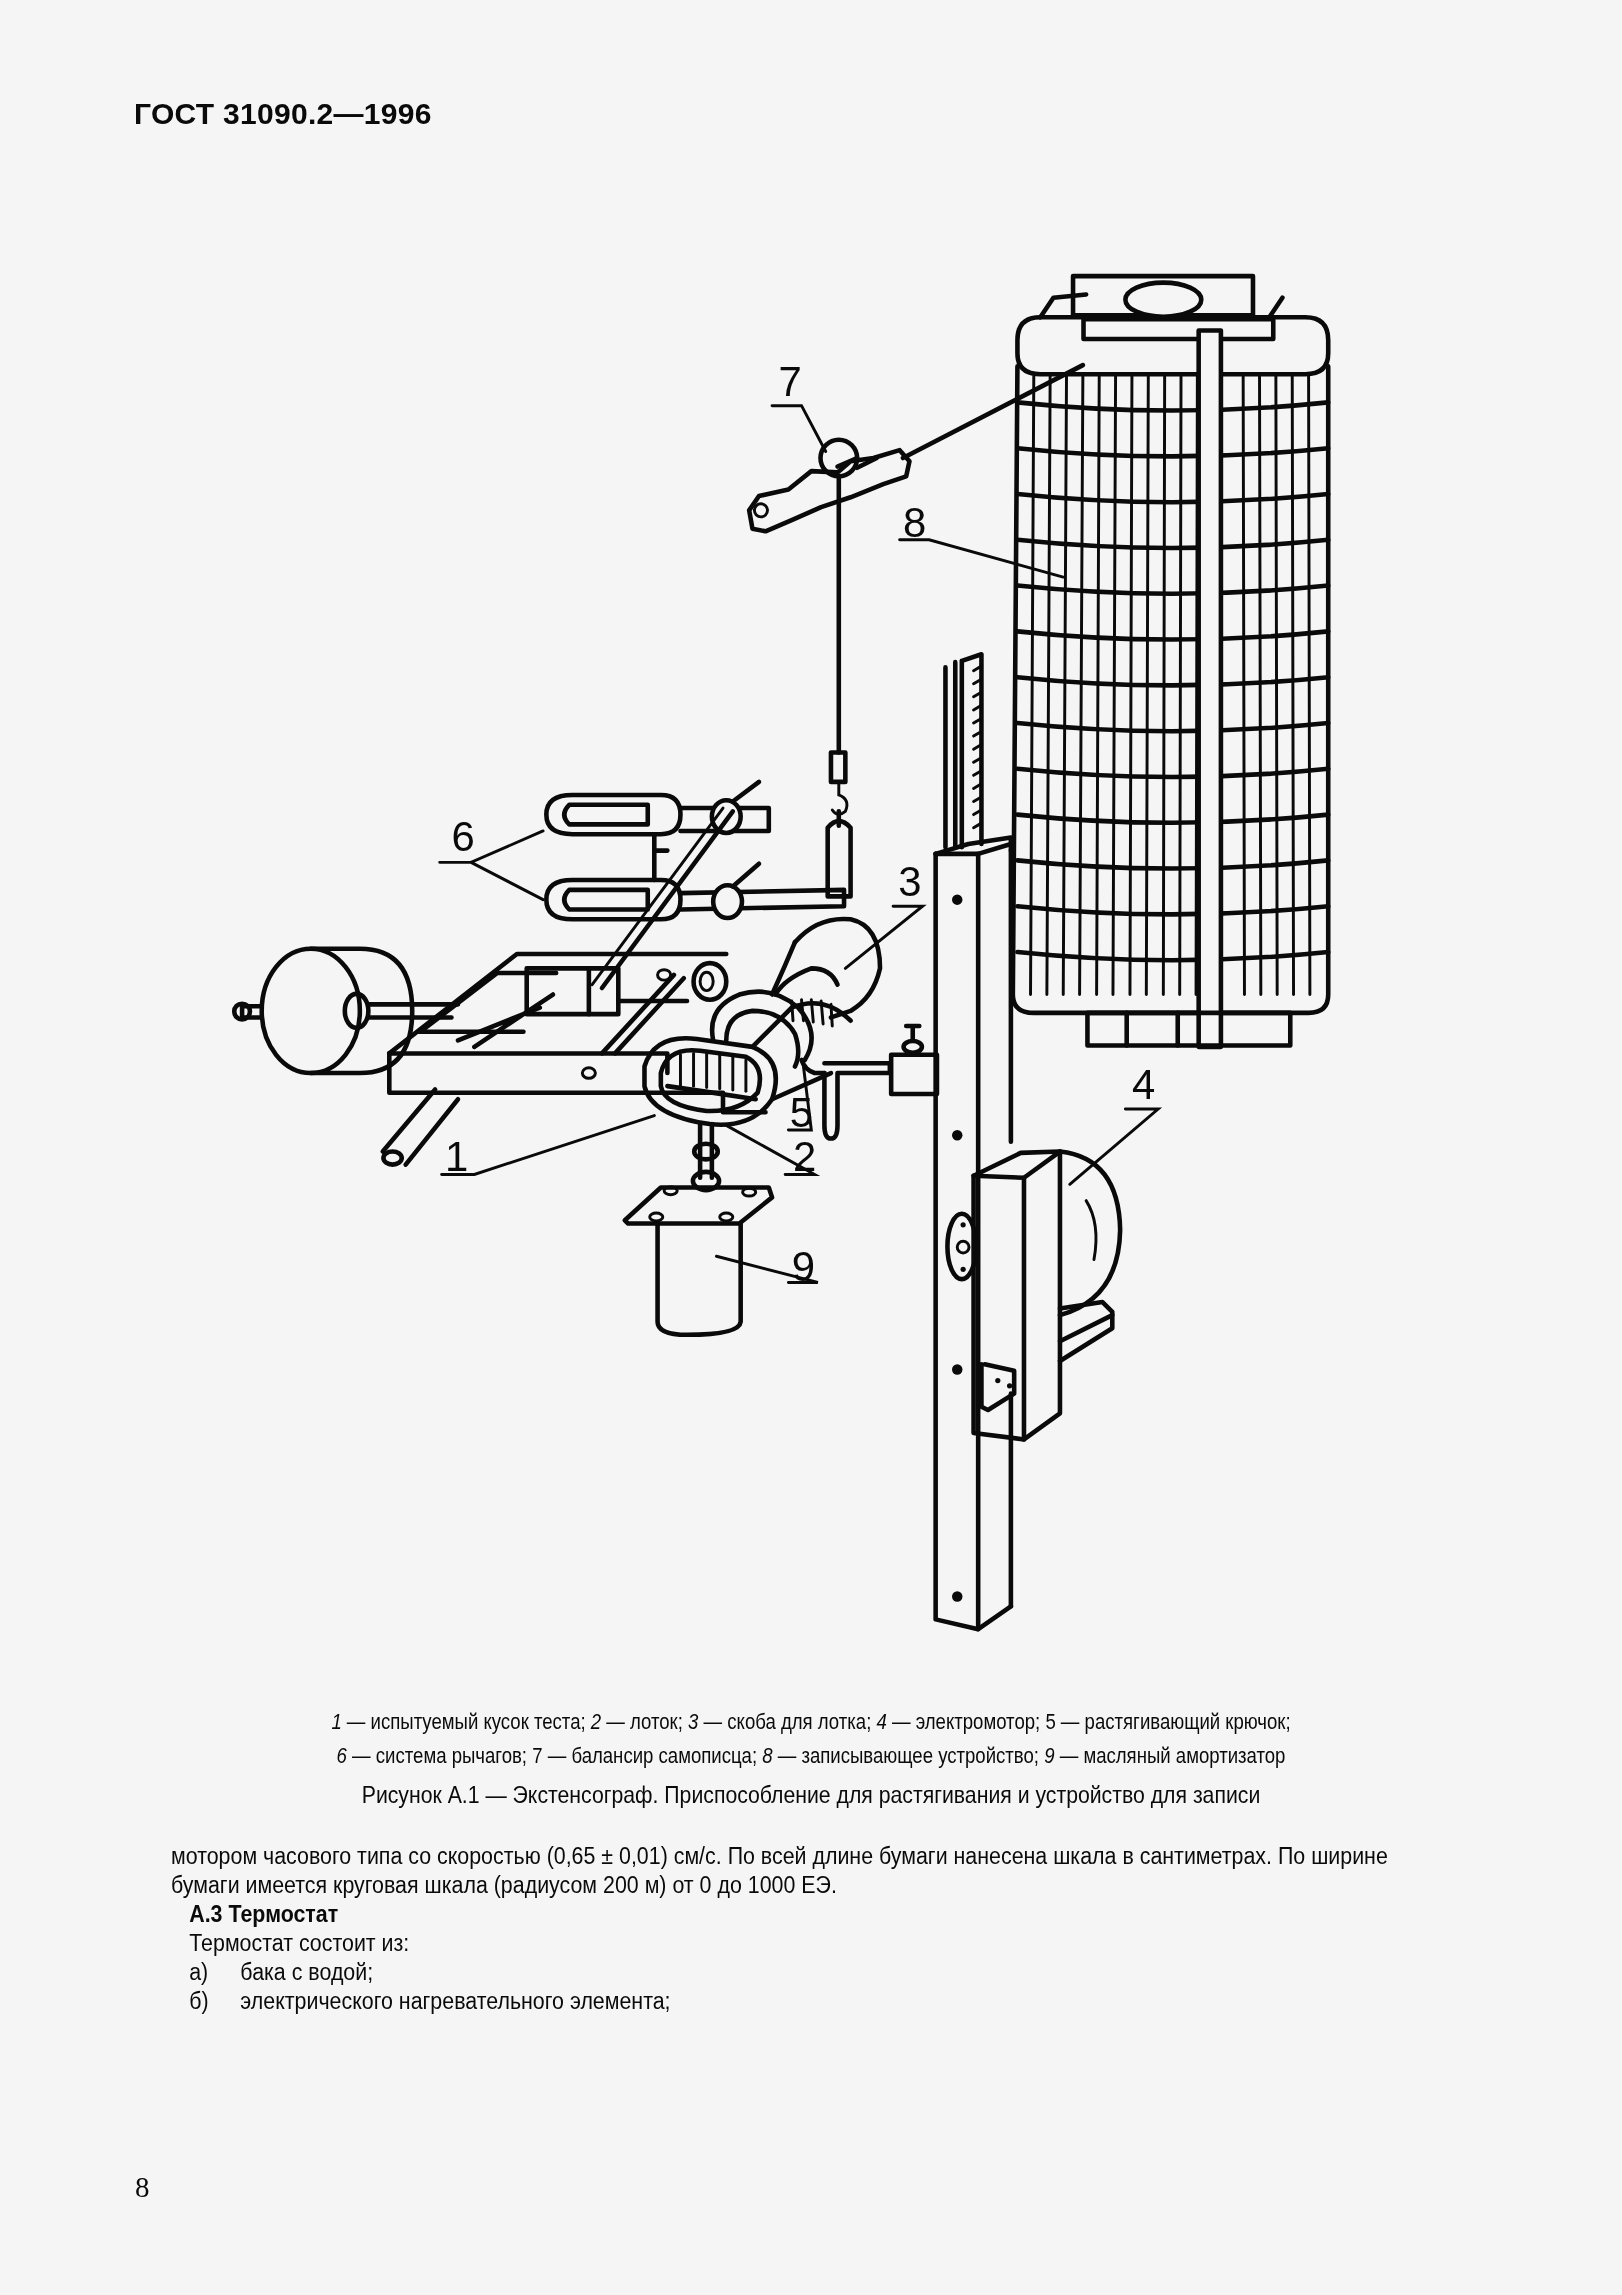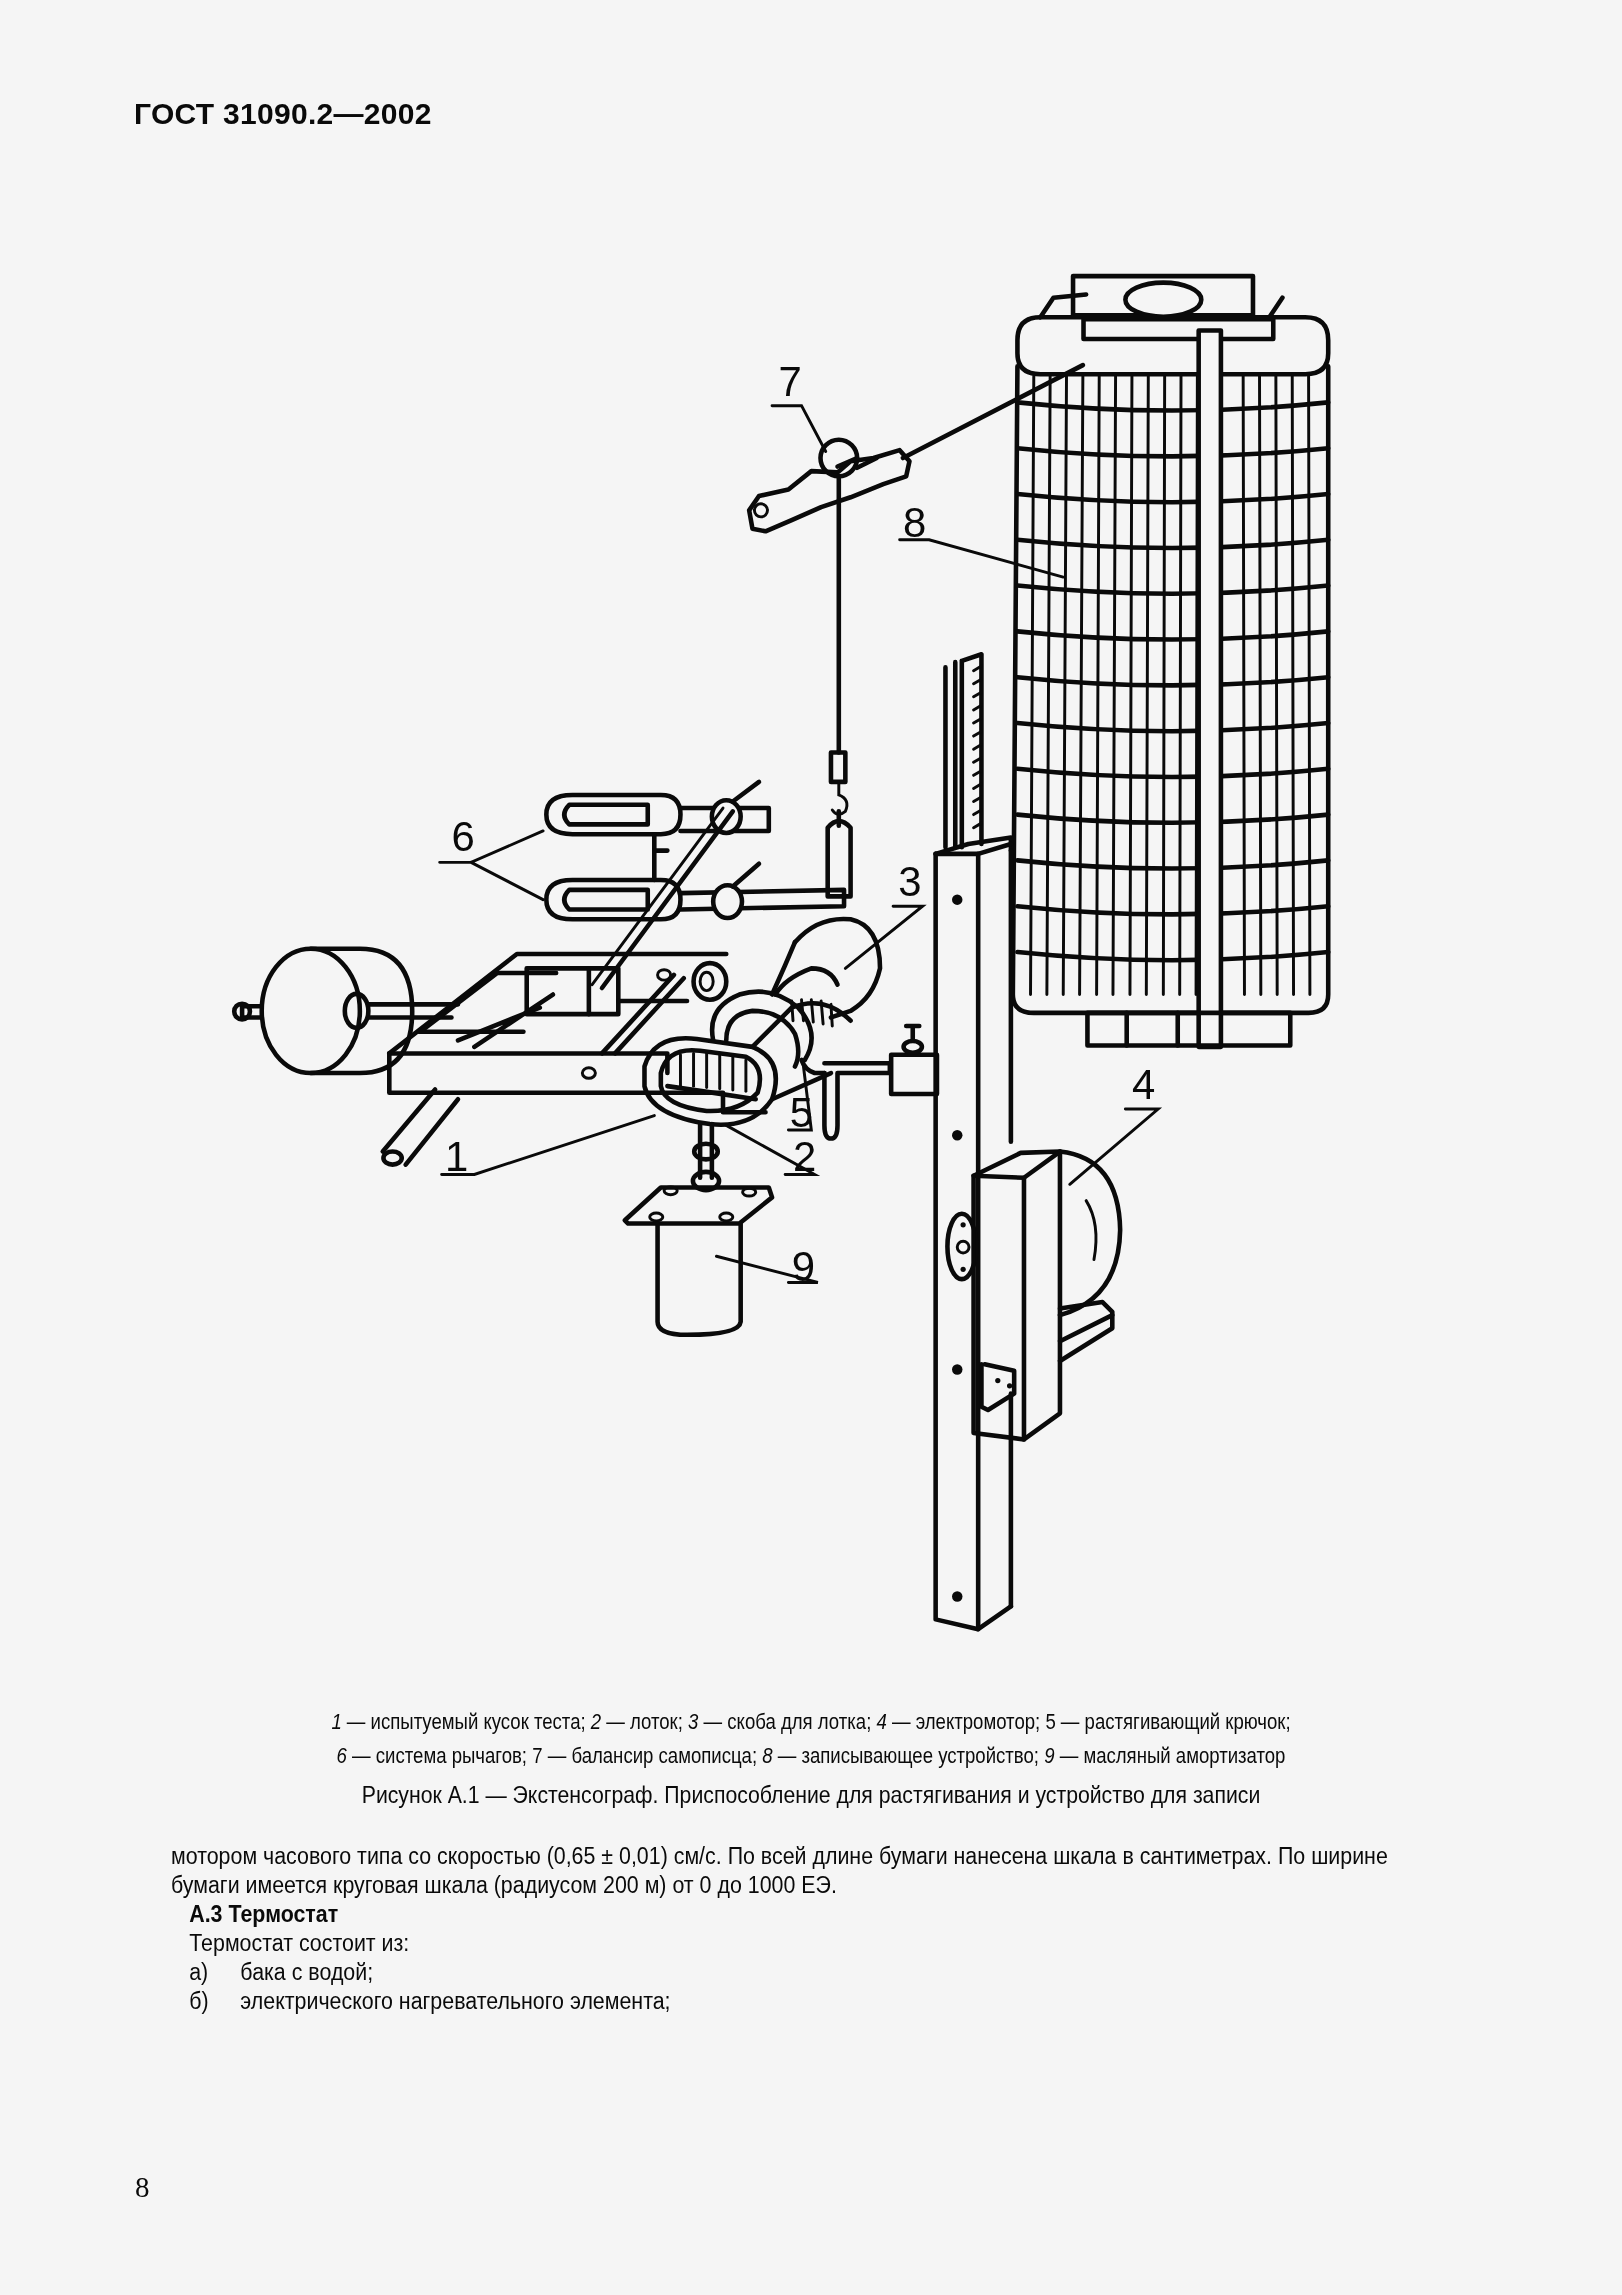--- a/index.html
+++ b/index.html
@@ -52,21 +52,21 @@
     font-size: 29px;
   }
   svg .ln { stroke: #0a0a0a; stroke-width: 7; fill: none; stroke-linecap: round; stroke-linejoin: round; }
   svg .thin { stroke: #0a0a0a; stroke-width: 4.5; fill: none; stroke-linecap: round; }
   svg .fillw { fill: #f5f5f5; }
   svg .lbl { font-family: "Liberation Sans", sans-serif; font-size: 64px; fill: #0a0a0a; }
 </style>
 </head>
 <body>
 
-<div class="header">ГОСТ 31090.2—2002</div>
+<div class="header">ГОСТ 31090.2—1996</div>
 
 <svg class="figure" viewBox="0 0 2479 2560" xmlns="http://www.w3.org/2000/svg">
 
   <g>
     <rect class="ln" x="1640" y="422" width="275" height="60"></rect>
     <ellipse class="ln fillw" cx="1778" cy="458" rx="58" ry="26"></ellipse>
     <path class="ln" d="M1555 520 Q1555 485 1590 485 L1995 485 Q2030 485 2030 520 L2030 540 Q2030 572 1995 572 L1590 572 Q1555 572 1555 540 Z"></path>
     <path class="ln" d="M1590 485 L1610 455 L1660 450 M1940 485 L1960 455"></path>
     <rect class="ln" x="1656" y="488" width="290" height="30"></rect>
 

